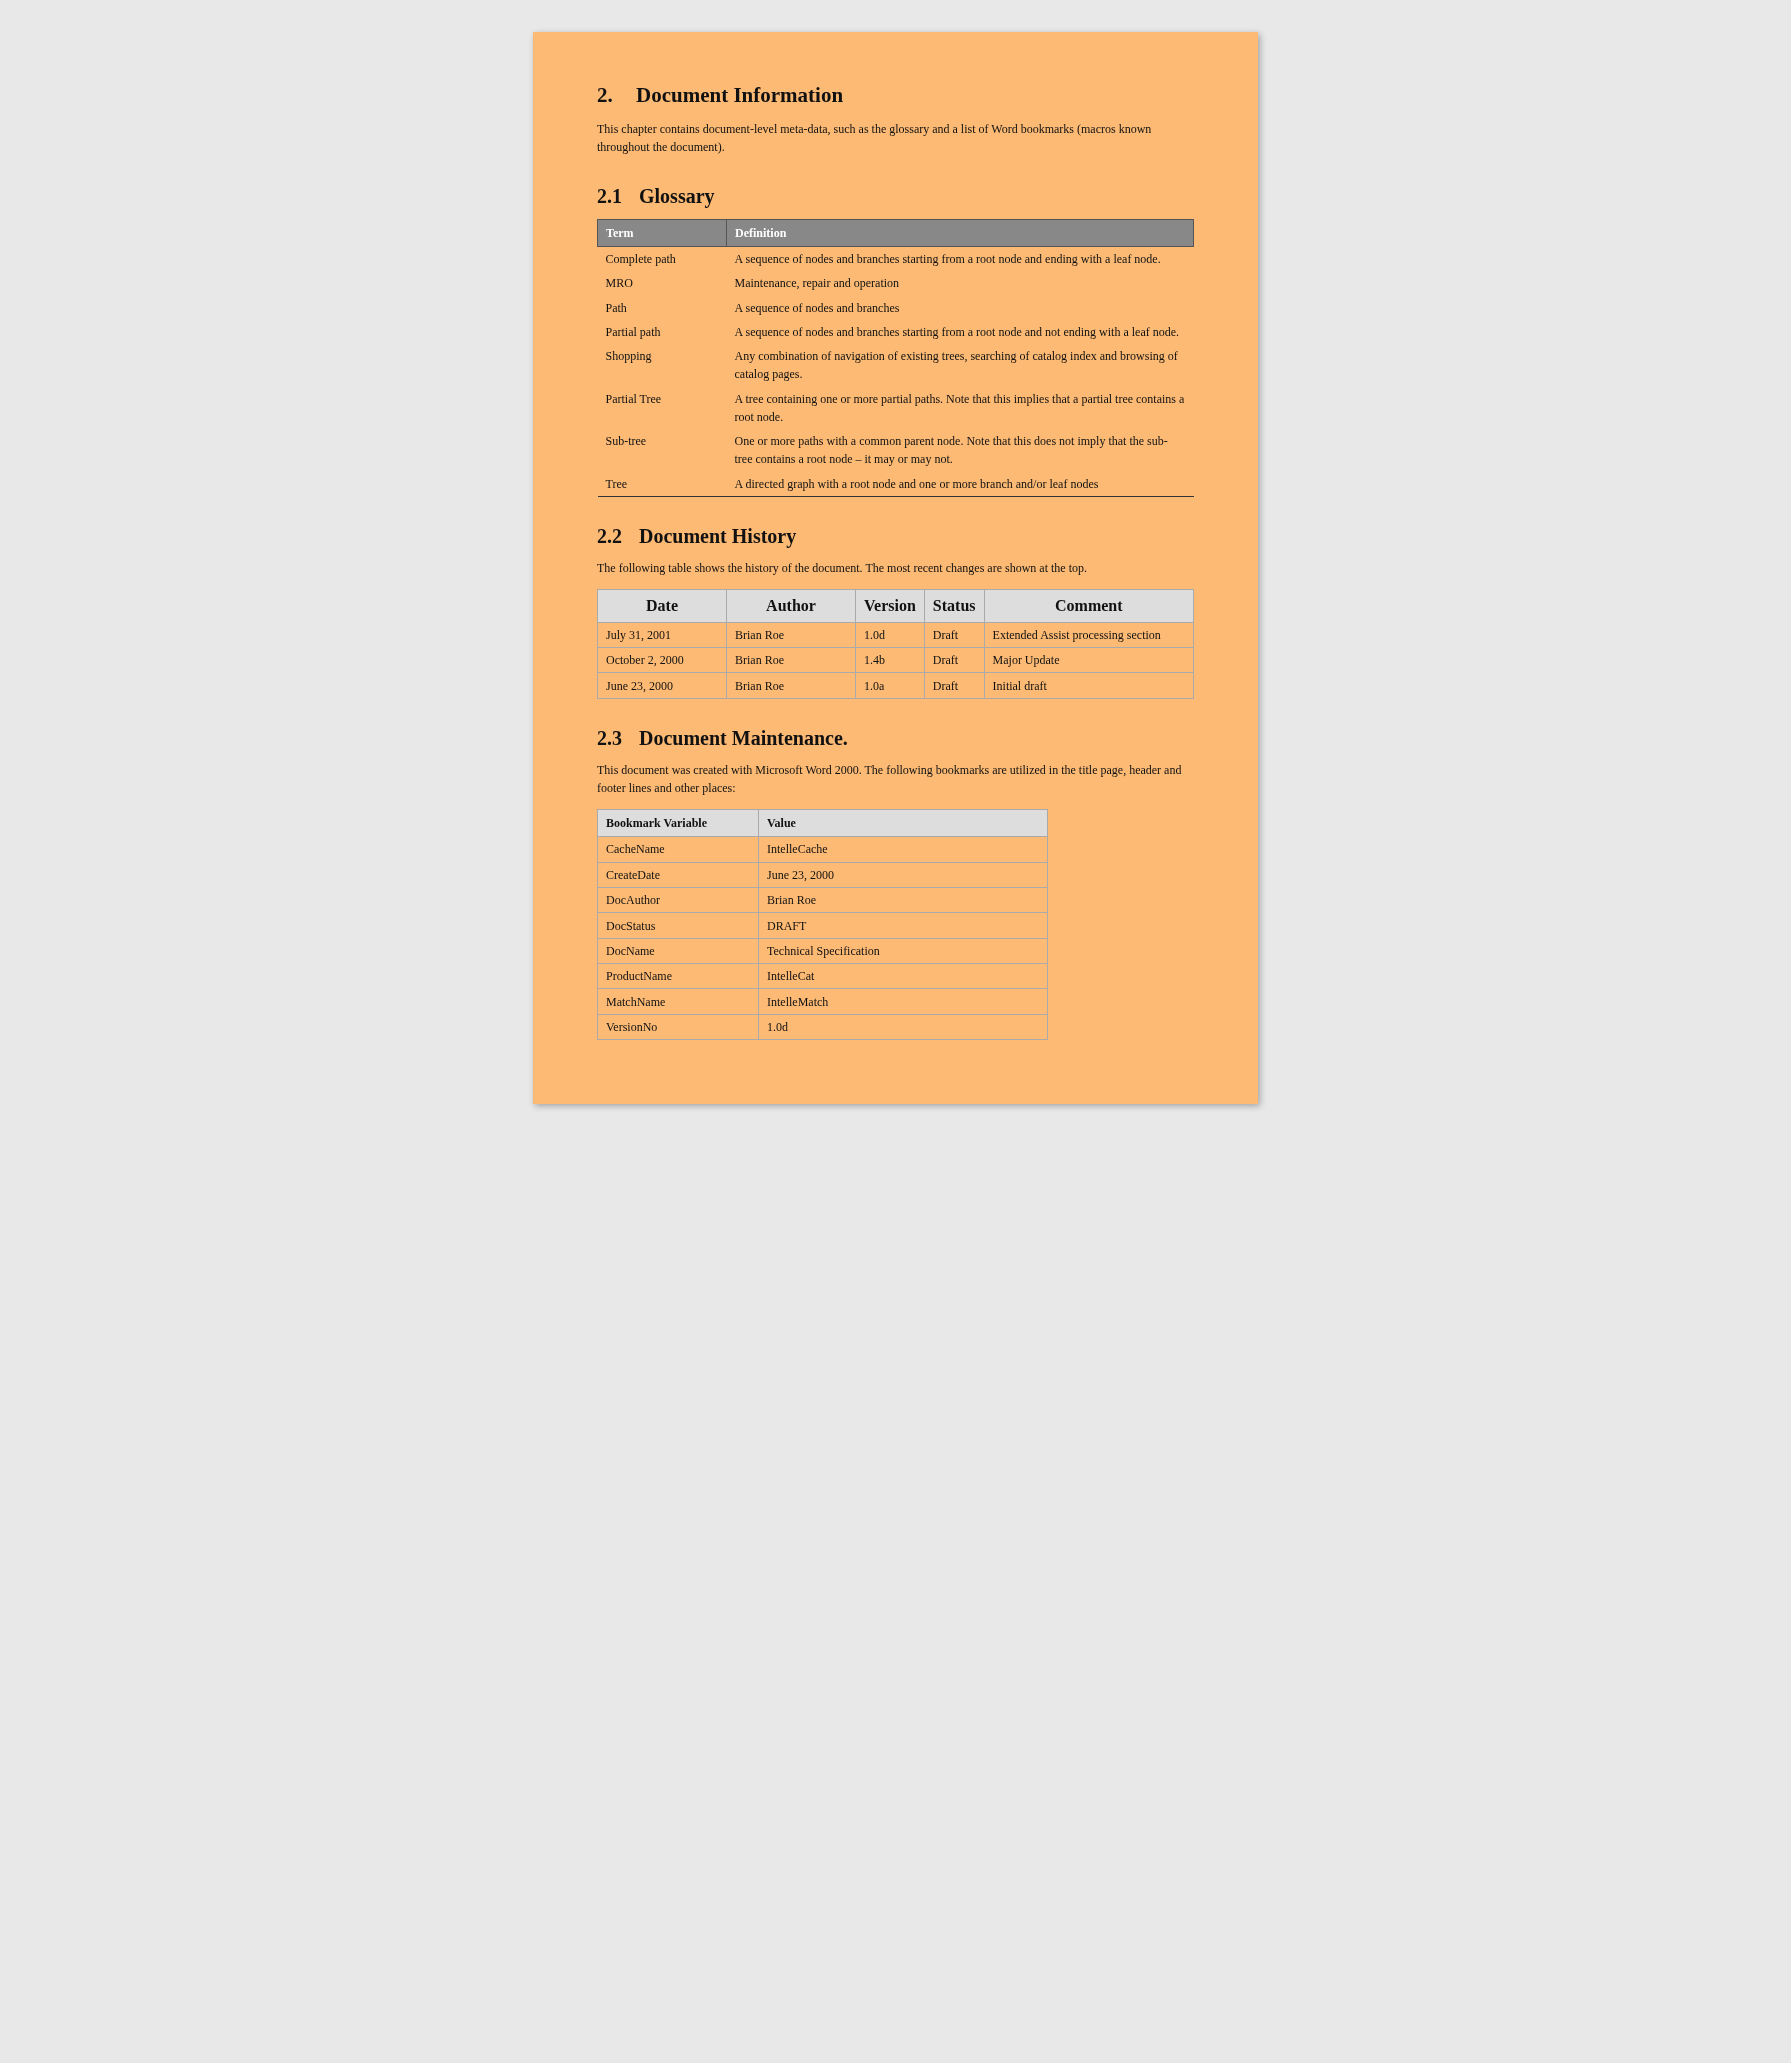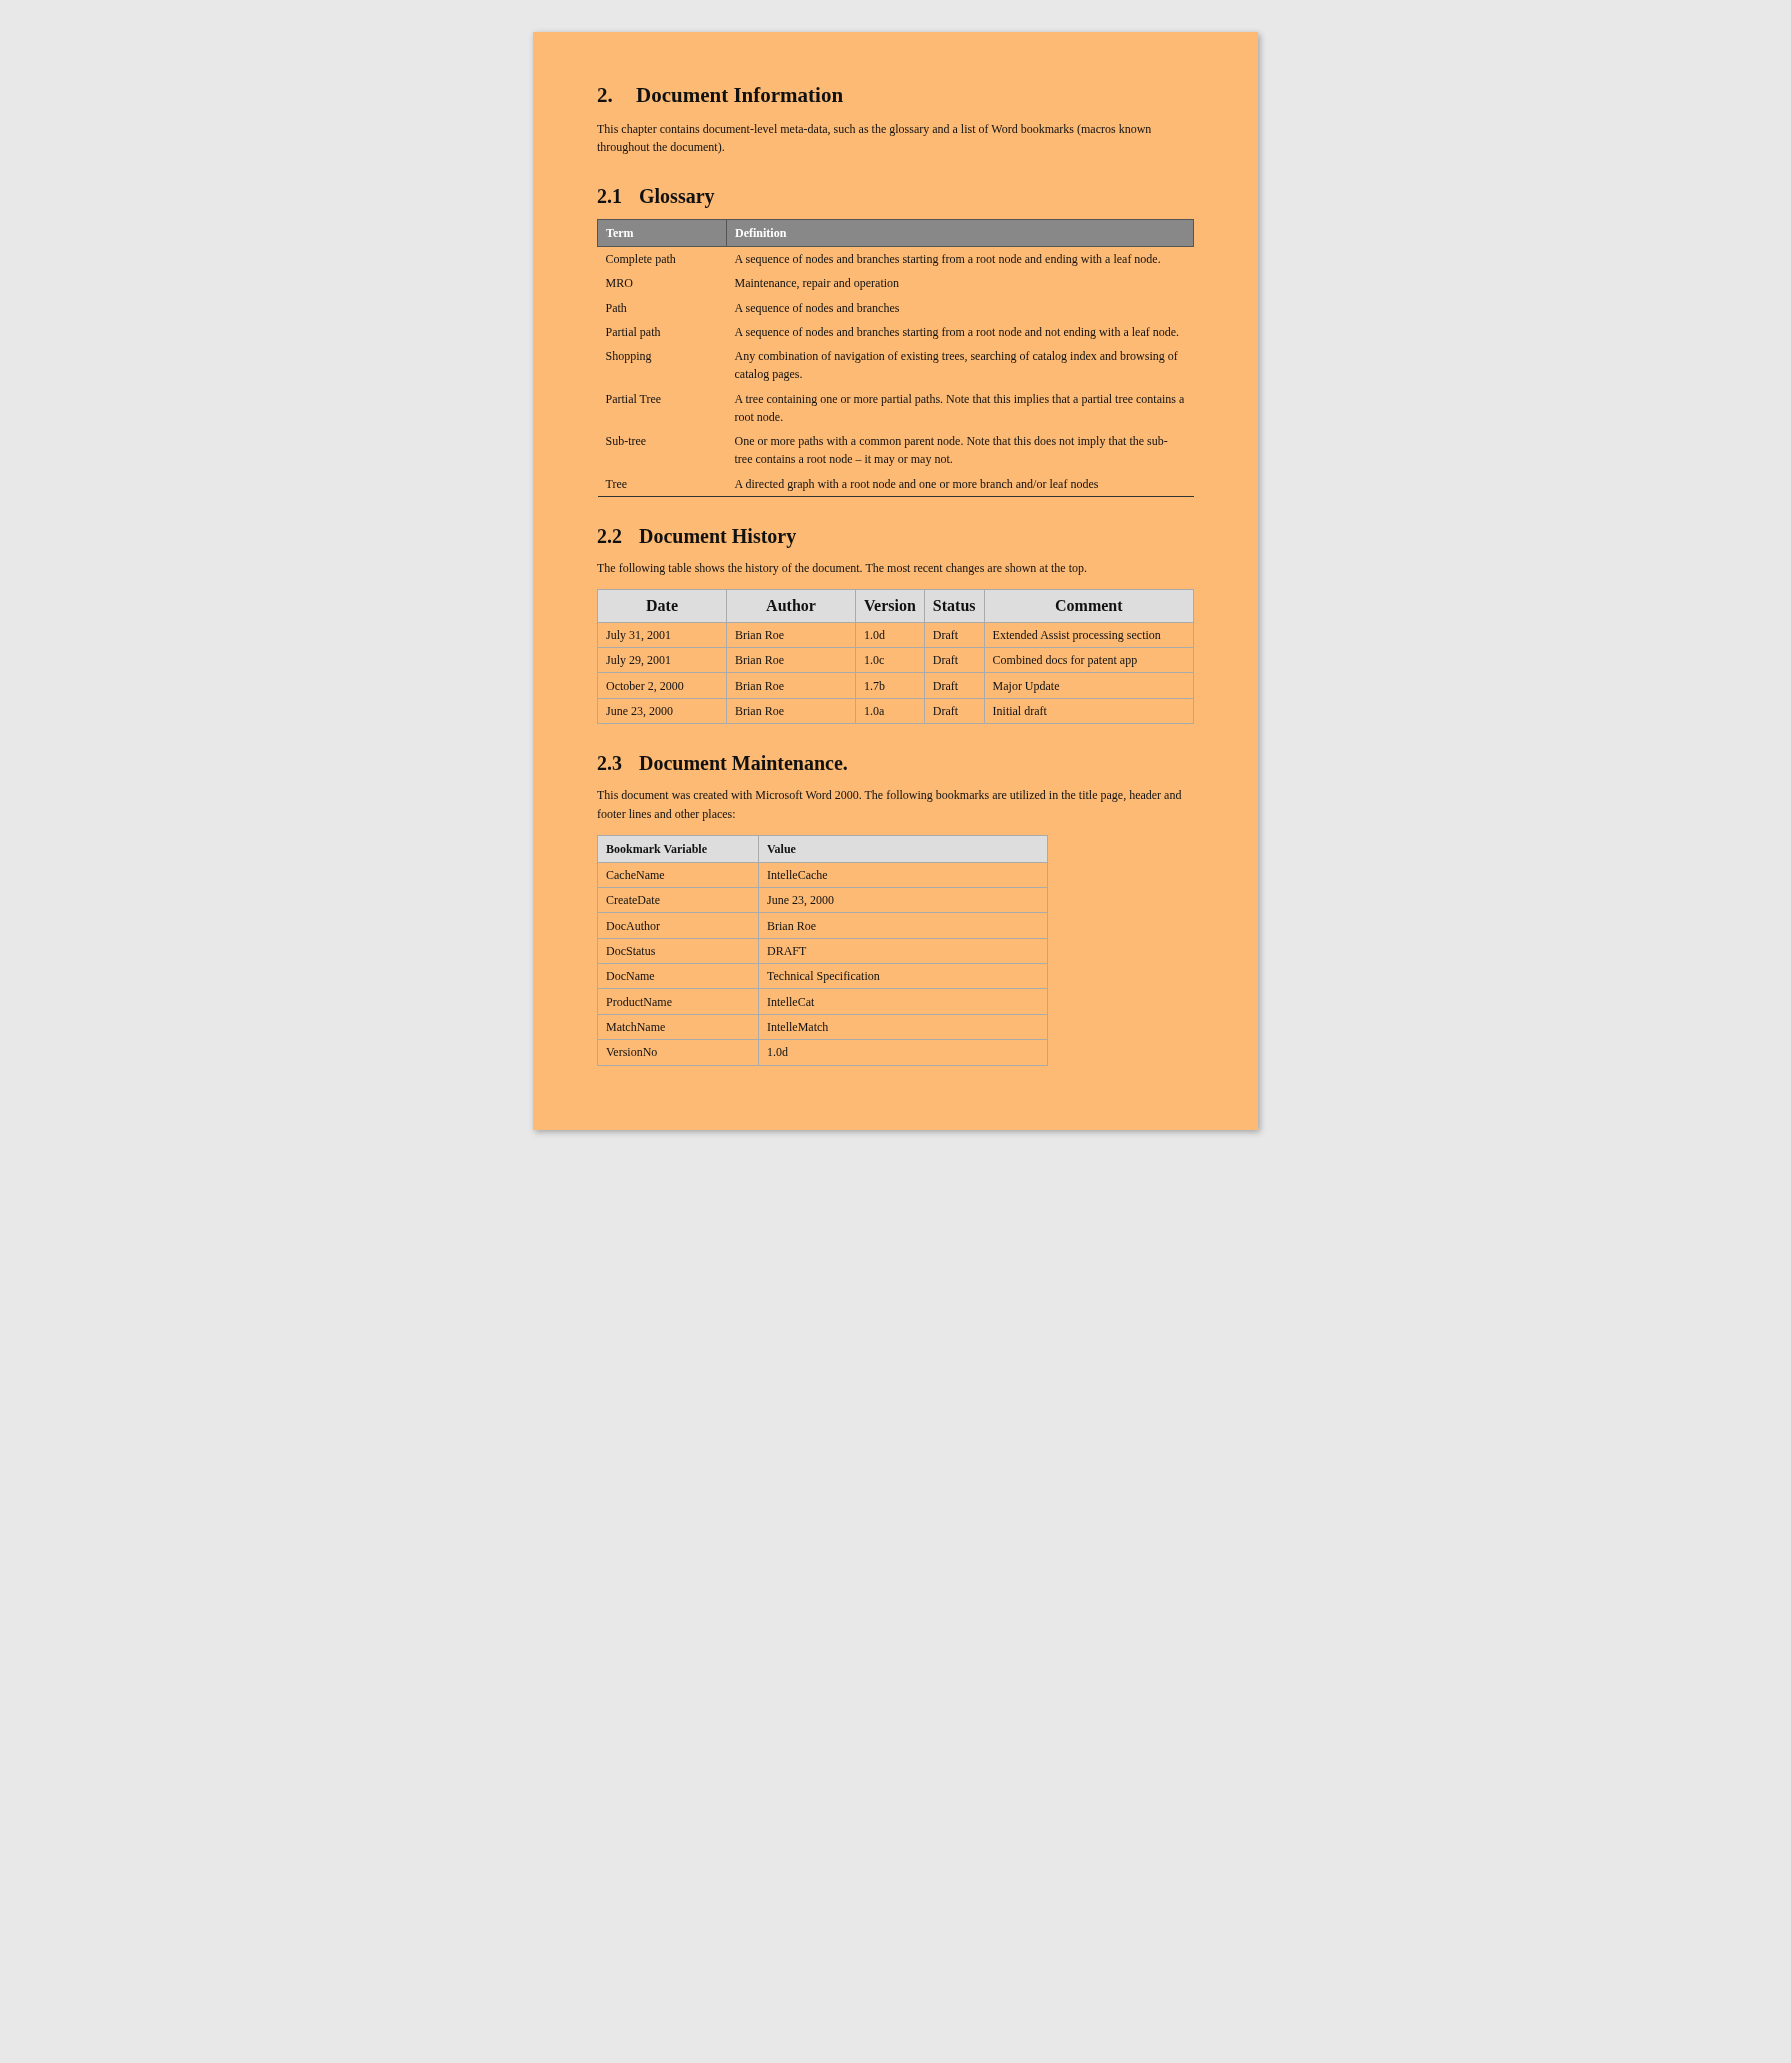--- a/index.html
+++ b/index.html
@@ -196,30 +196,23 @@
     </thead>
     <tbody id="history-tbody">
     <tr>
           <td>July 31, 2001</td>
           <td>Brian Roe</td>
           <td>1.0d</td>
           <td>Draft</td>
           <td>Extended Assist processing section</td>
         </tr>
         <tr>
-          <td>July 29, 2001</td>
-          <td>Brian Roe</td>
-          <td>1.0c</td>
-          <td>Draft</td>
-          <td>Combined docs for patent app</td>
-        </tr>
-        <tr>
           <td>October 2, 2000</td>
           <td>Brian Roe</td>
-          <td>1.7b</td>
+          <td>1.4b</td>
           <td>Draft</td>
           <td>Major Update</td>
         </tr>
         <tr>
           <td>June 23, 2000</td>
           <td>Brian Roe</td>
           <td>1.0a</td>
           <td>Draft</td>
           <td>Initial draft</td>
         </tr>

